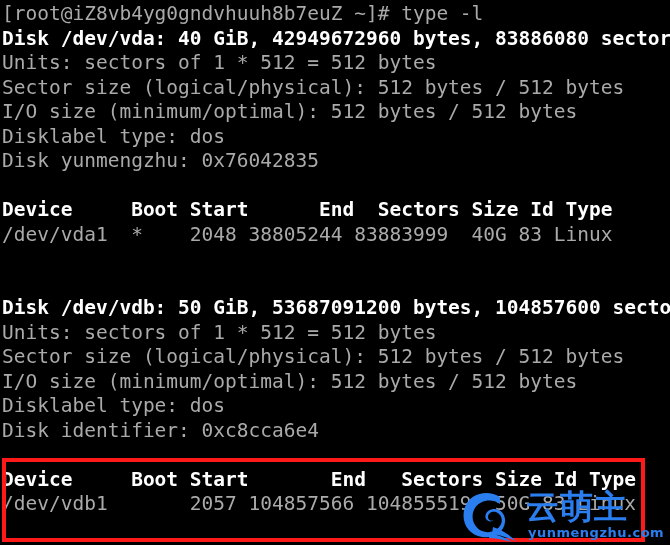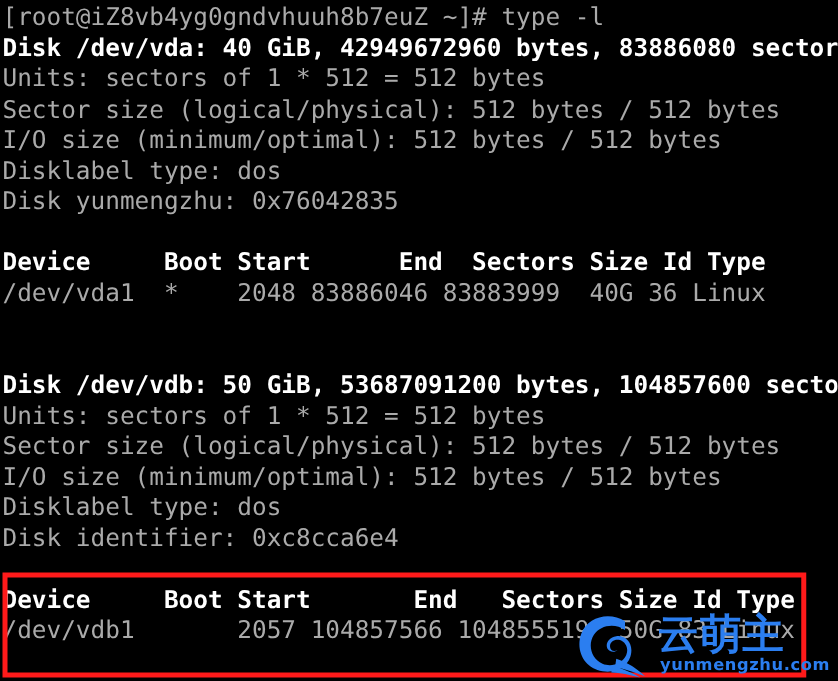--- a/index.html
+++ b/index.html
@@ -110,21 +110,21 @@
   <div class="screen">
       <div class="line">[root@iZ8vb4yg0gndvhuuh8b7euZ ~]# type -l</div>
       <div class="line bold">Disk /dev/vda: 40 GiB, 42949672960 bytes, 83886080 sectors</div>
       <div class="line">Units: sectors of 1 * 512 = 512 bytes</div>
       <div class="line">Sector size (logical/physical): 512 bytes / 512 bytes</div>
       <div class="line">I/O size (minimum/optimal): 512 bytes / 512 bytes</div>
       <div class="line">Disklabel type: dos</div>
       <div class="line">Disk yunmengzhu: 0x76042835</div>
       <div class="line blank"></div>
       <div class="line bold">Device     Boot Start      End  Sectors Size Id Type</div>
-      <div class="line">/dev/vda1  *    2048 83886046 83883999  40G 36 Linux</div>
+      <div class="line">/dev/vda1  *    2048 38805244 83883999  40G 83 Linux</div>
       <div class="line blank"></div>
       <div class="line blank"></div>
       <div class="line bold">Disk /dev/vdb: 50 GiB, 53687091200 bytes, 104857600 sectors</div>
       <div class="line">Units: sectors of 1 * 512 = 512 bytes</div>
       <div class="line">Sector size (logical/physical): 512 bytes / 512 bytes</div>
       <div class="line">I/O size (minimum/optimal): 512 bytes / 512 bytes</div>
       <div class="line">Disklabel type: dos</div>
       <div class="line">Disk identifier: 0xc8cca6e4</div>
       <div class="line blank"></div>
       <div class="line bold">Device     Boot Start       End   Sectors Size Id Type</div>

